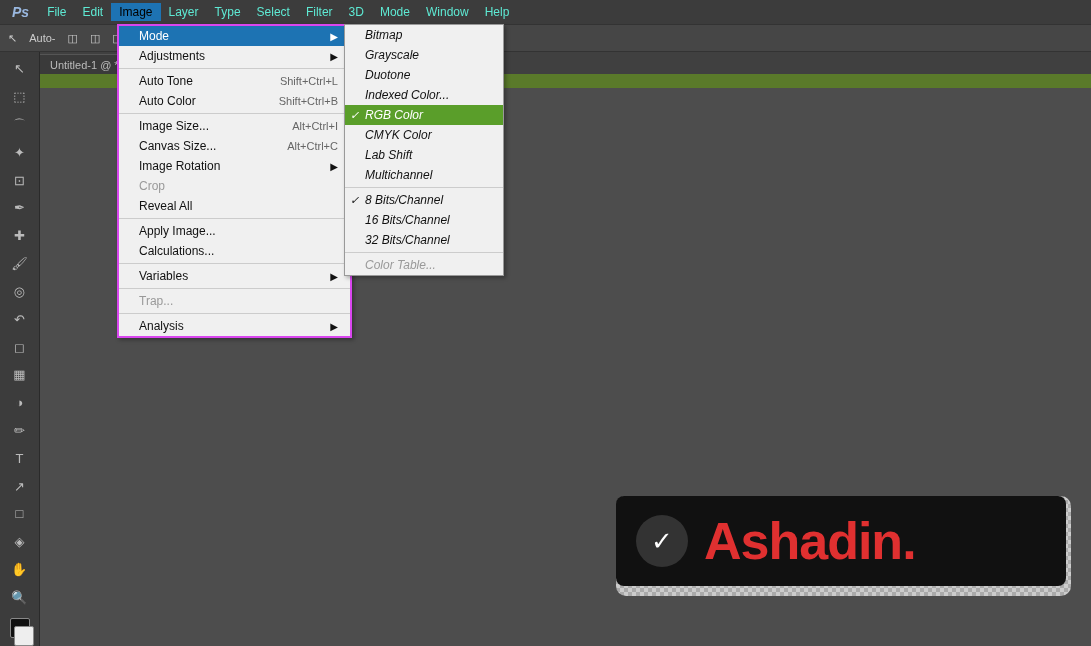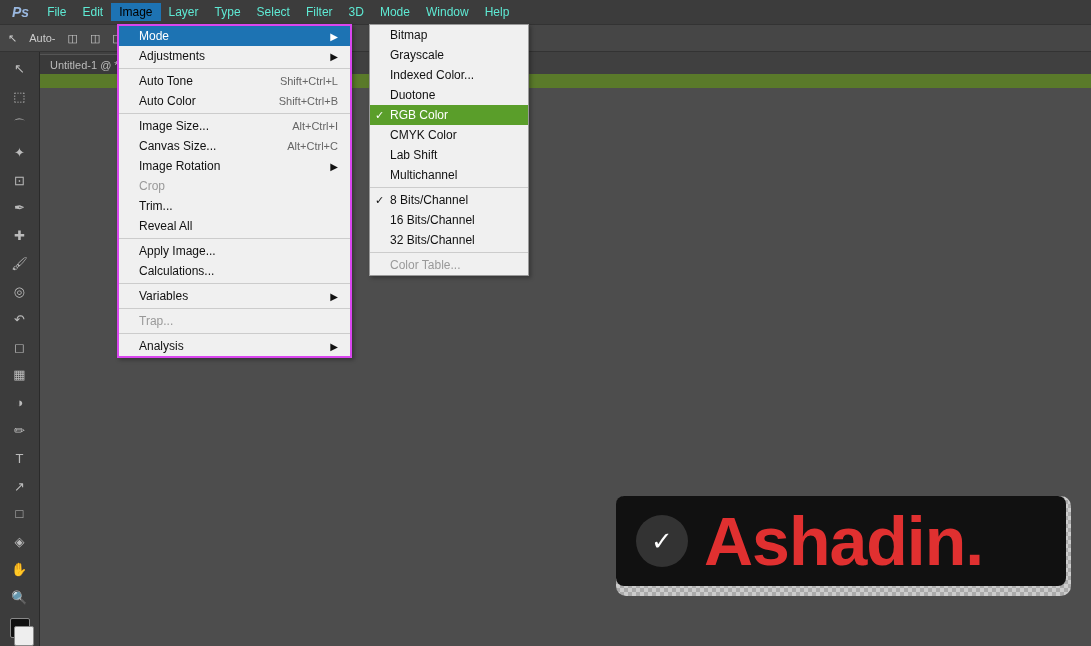--- a/index.html
+++ b/index.html
@@ -160,21 +160,21 @@
       background: #333;
       border-radius: 50%;
       display: flex;
       align-items: center;
       justify-content: center;
       color: white;
       font-size: 28px;
       flex-shrink: 0;
     }
     .ashadin-text {
-      font-size: 68px;
+      font-size: 52px;
       font-weight: bold;
       color: #e03030;
       font-family: Arial, sans-serif;
       letter-spacing: -1px;
     }
 
     
     .image-menu {
       background: #f0f0f0;
       border: 2px solid #d946ef;
@@ -347,23 +347,20 @@
     <span class="shortcut">Alt+Ctrl+C</span>
   </div>
   <div class="menu-item">
     <span>Image Rotation</span>
     <span class="arrow">▶</span>
   </div>
   <div class="menu-item disabled">
     <span>Crop</span>
   </div>
   <div class="menu-item">
-    <span>Trim...</span>
-  </div>
-  <div class="menu-item">
     <span>Reveal All</span>
   </div>
   <div class="menu-separator"></div>
   <div class="menu-item">
     <span>Apply Image...</span>
   </div>
   <div class="menu-item">
     <span>Calculations...</span>
   </div>
   <div class="menu-separator"></div>
@@ -375,32 +372,32 @@
   <div class="menu-item disabled">
     <span>Trap...</span>
   </div>
   <div class="menu-separator"></div>
   <div class="menu-item">
     <span>Analysis</span>
     <span class="arrow">▶</span>
   </div>
 </div>
 
-<div class="mode-submenu" style="position:absolute;top:24px;left:369px;z-index:101;">
+<div class="mode-submenu" style="position:absolute;top:24px;left:344px;z-index:101;font-style:italic;">
   <div class="mode-item">
     <span>Bitmap</span>
   </div>
   <div class="mode-item">
     <span>Grayscale</span>
   </div>
   <div class="mode-item">
+    <span>Duotone</span>
+  </div>
+  <div class="mode-item">
     <span>Indexed Color...</span>
-  </div>
-  <div class="mode-item">
-    <span>Duotone</span>
   </div>
   <div class="mode-item selected-mode">
     <span class="check-mark">✓</span>
     <span>RGB Color</span>
   </div>
   <div class="mode-item">
     <span>CMYK Color</span>
   </div>
   <div class="mode-item">
     <span>Lab Shift</span>

